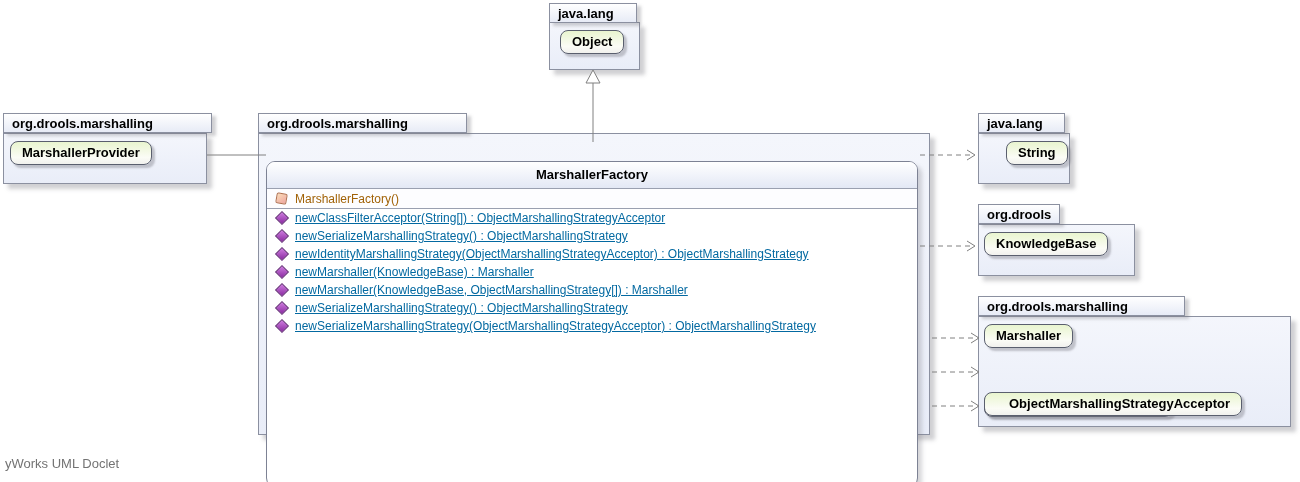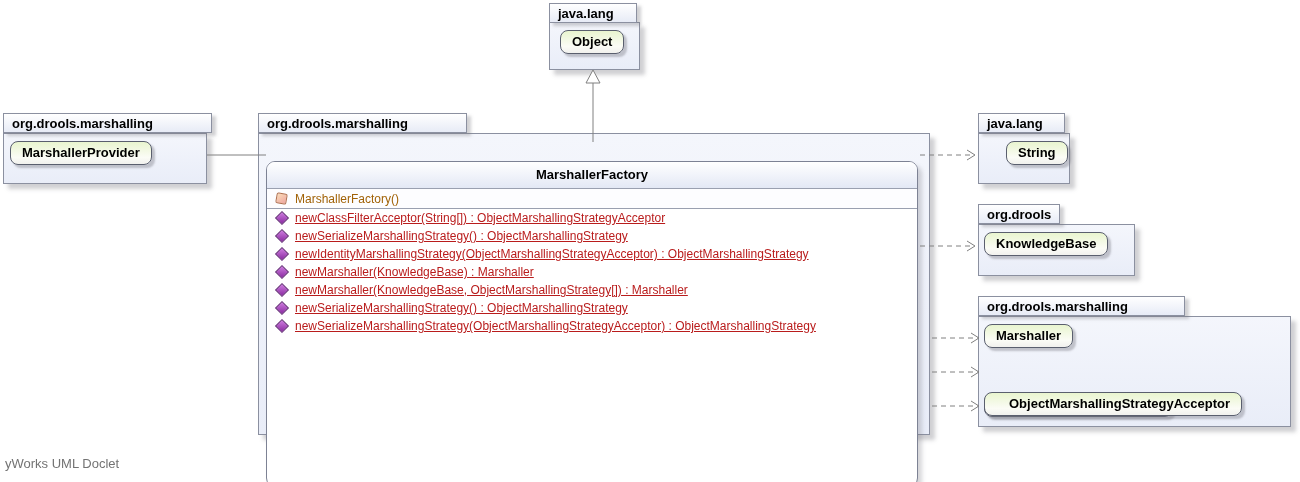--- a/index.html
+++ b/index.html
@@ -49,21 +49,21 @@
     background:linear-gradient(180deg,#ffffff 0%,#e3e8f5 100%);
     border-bottom:1px solid #9aa0b0;
   }
   .ctor-row {
     display:flex; align-items:center; height:19px; padding-left:8px;
     border-bottom:1px solid #9aa0b0; font-size:12px; color:#a16207;
     background:#fdfdff;
   }
   .method-row {
     display:flex; align-items:center; height:18px; padding-left:8px;
-    font-size:12px; color:#b91c1c; cursor:pointer; background:transparent;
+    font-size:12px; color:#0369a1; cursor:pointer; background:transparent;
   }
   .method-row .m-label { text-decoration:underline; white-space:nowrap; }
   .icon-diamond {
     display:inline-block; width:8px; height:8px; margin:0 8px 0 2px;
     transform:rotate(45deg); border:1px solid #5c2070;
     background:linear-gradient(135deg,#cf7ce0 0%,#8a2ba1 100%);
     flex:0 0 auto;
   }
   .icon-ctor {
     display:inline-block; width:9px; height:9px; margin:0 8px 0 1px;

